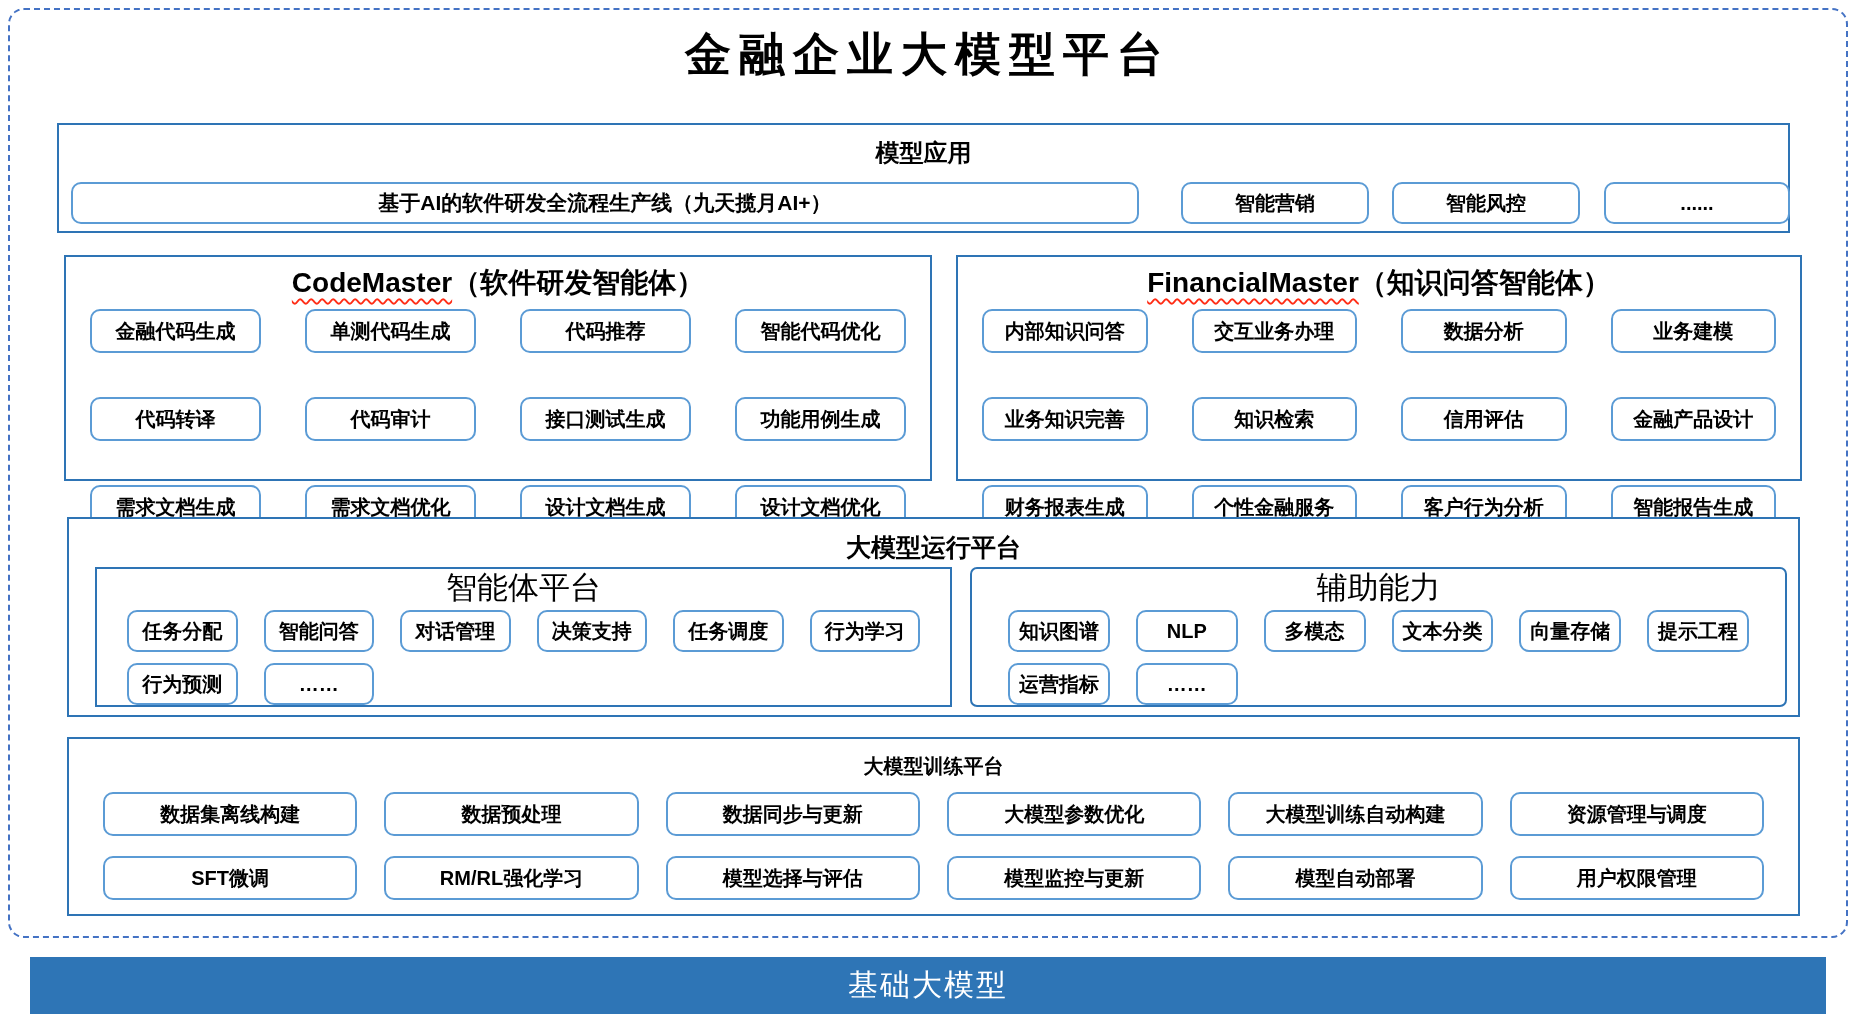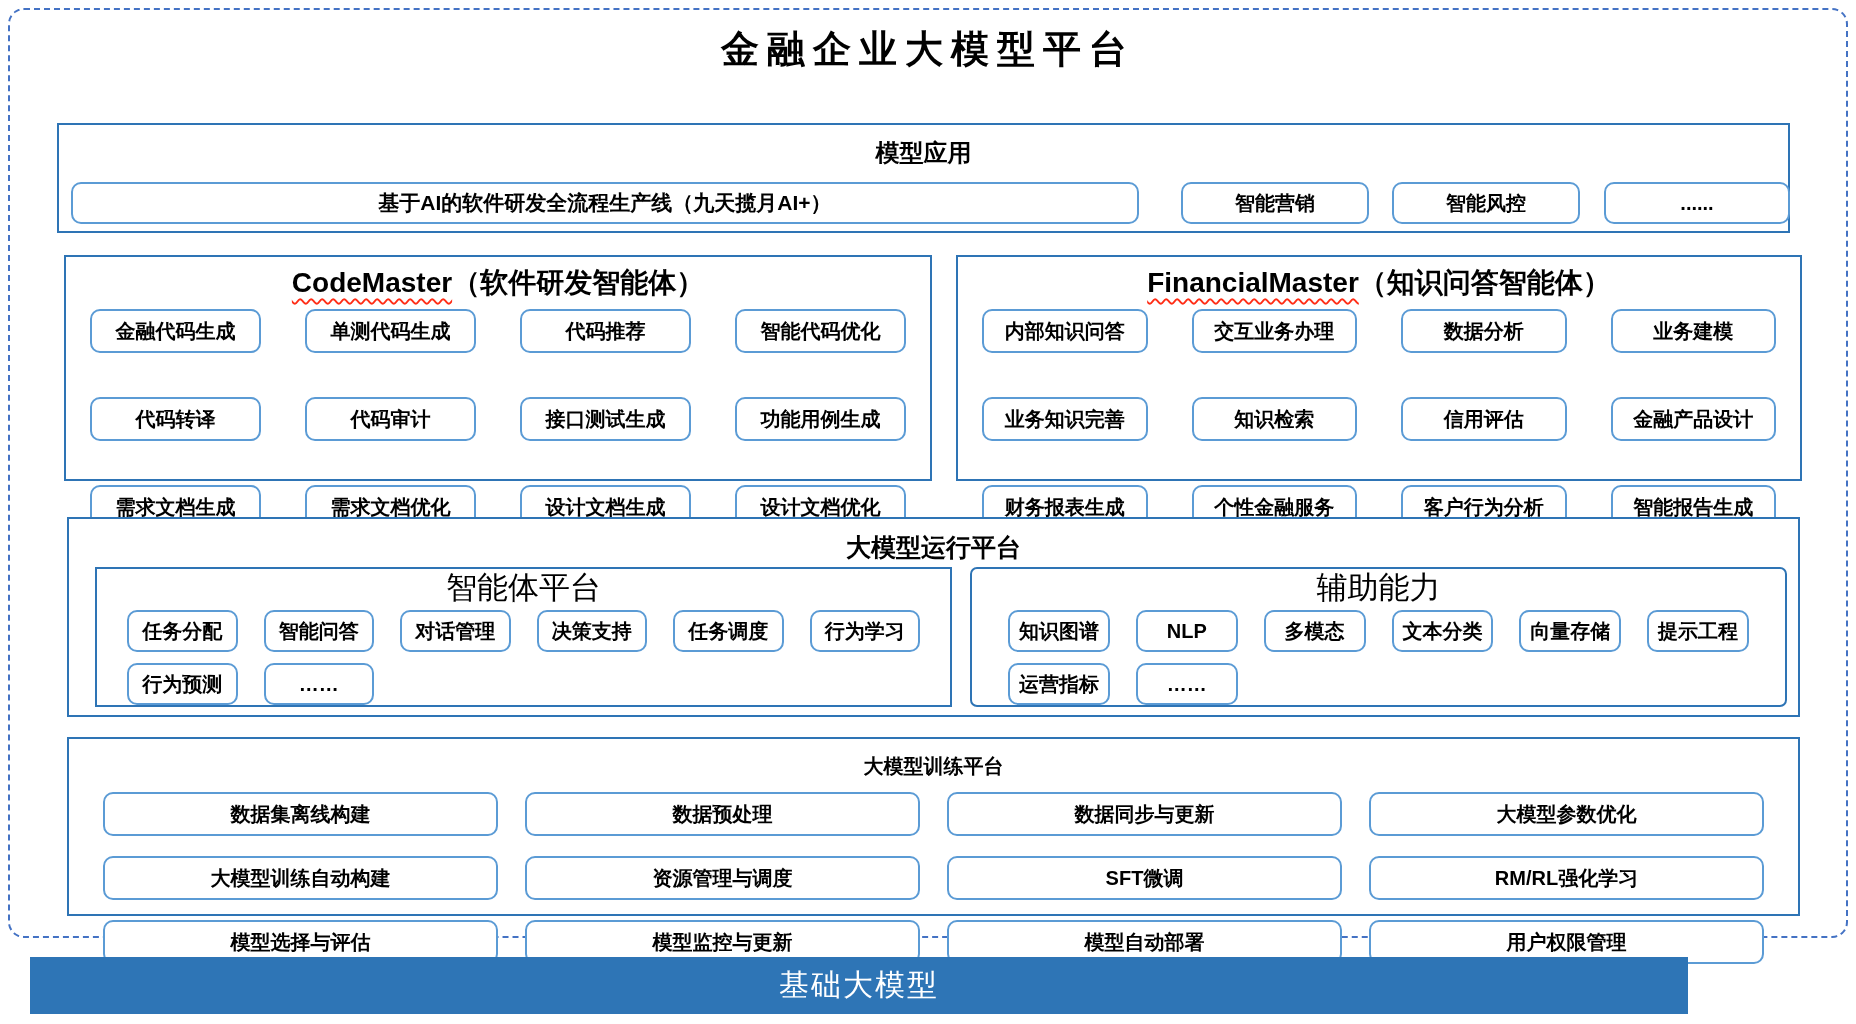--- a/index.html
+++ b/index.html
@@ -12,21 +12,21 @@
   }
   *{margin:0;padding:0;box-sizing:border-box;}
   html,body{width:1856px;height:1024px;background:#ffffff;overflow:hidden;
     font-family:"Liberation Sans",sans-serif;color:var(--text);}
   .abs{position:absolute;}
 
   .frame{left:8px;top:8px;width:1840px;height:930px;
     border:2px dashed var(--frame-border);border-radius:16px;}
 
   .page-title{left:0;top:24px;width:1856px;text-align:center;
-    font-family:"DejaVu Serif",serif;font-weight:700;font-size:38px;
+    font-family:"DejaVu Serif",serif;font-weight:700;font-size:46px;
     letter-spacing:8px;}
 
   .box{border:2px solid var(--section-border);background:#ffffff;}
 
   .sec-header{text-align:center;font-weight:700;}
 
   .btn{display:flex;align-items:center;justify-content:center;
     border:2px solid var(--button-border);border-radius:10px;background:#ffffff;
     font-weight:600;font-size:20px;white-space:nowrap;}
 
@@ -58,26 +58,26 @@
   .sub-header{padding-top:4px;text-align:center;font-weight:400;font-size:31px;line-height:30px;}
   .runtime-grid{margin-top:7px;display:grid;grid-template-columns:repeat(6,1fr);
     column-gap:26px;row-gap:11px;}
   .runtime-inner-left .runtime-grid{padding:0 30px;}
   .runtime-inner-right .runtime-grid{padding:0 36px;}
   .runtime-grid .btn{height:42px;}
 
   
   .training-section{left:67px;top:737px;width:1733px;height:179px;}
   .training-section .sec-header{padding-top:14px;font-size:20px;}
-  .training-grid{margin-top:12px;display:grid;grid-template-columns:repeat(4,1fr);
+  .training-grid{margin-top:12px;display:grid;grid-template-columns:repeat(6,1fr);
     column-gap:27px;row-gap:20px;padding:0 34px;}
   .training-grid .btn{height:44px;}
 
   
-  .foundation-bar{left:30px;top:957px;width:1658px;height:57px;
+  .foundation-bar{left:30px;top:957px;width:1796px;height:57px;
     background:var(--foundation-bg);color:#ffffff;display:flex;
     align-items:center;justify-content:center;font-size:30px;font-weight:500;
     letter-spacing:2px;}
 </style>
 </head>
 <body>
 
 <div class="abs frame"></div>
 
 <div class="abs page-title">金融企业大模型平台</div>

